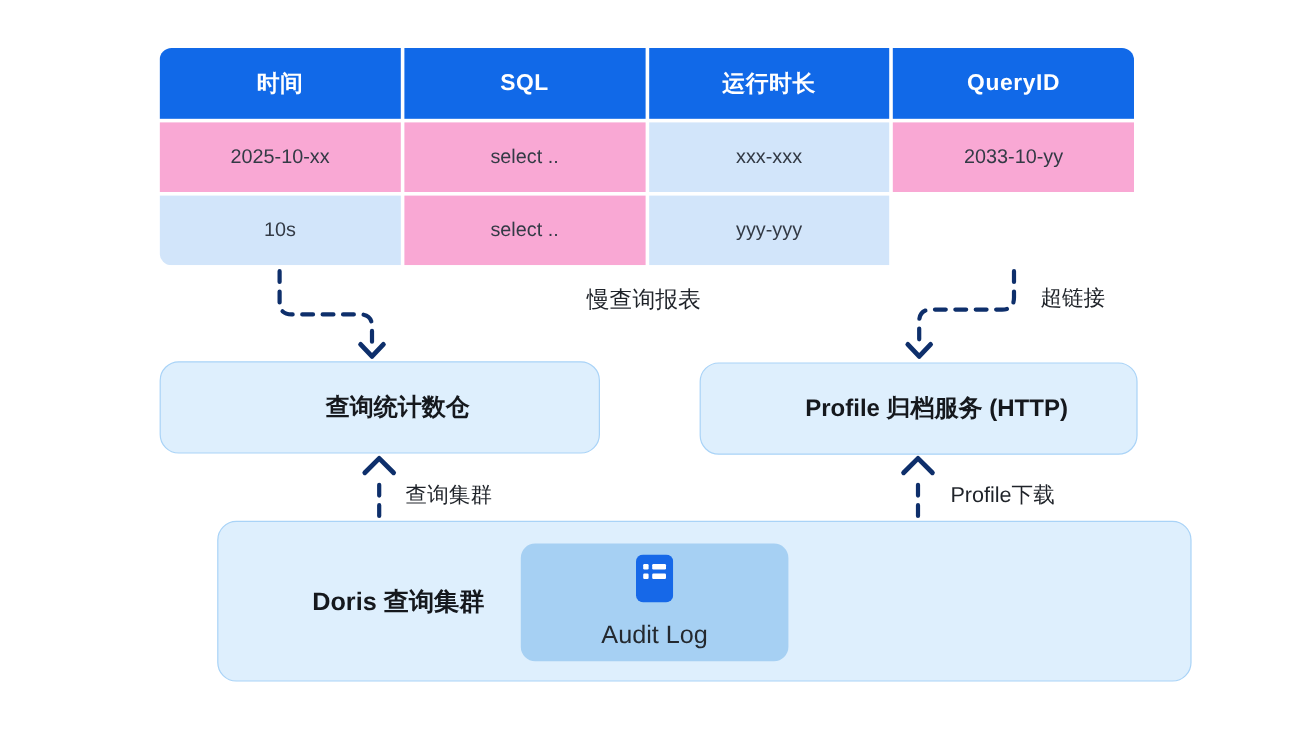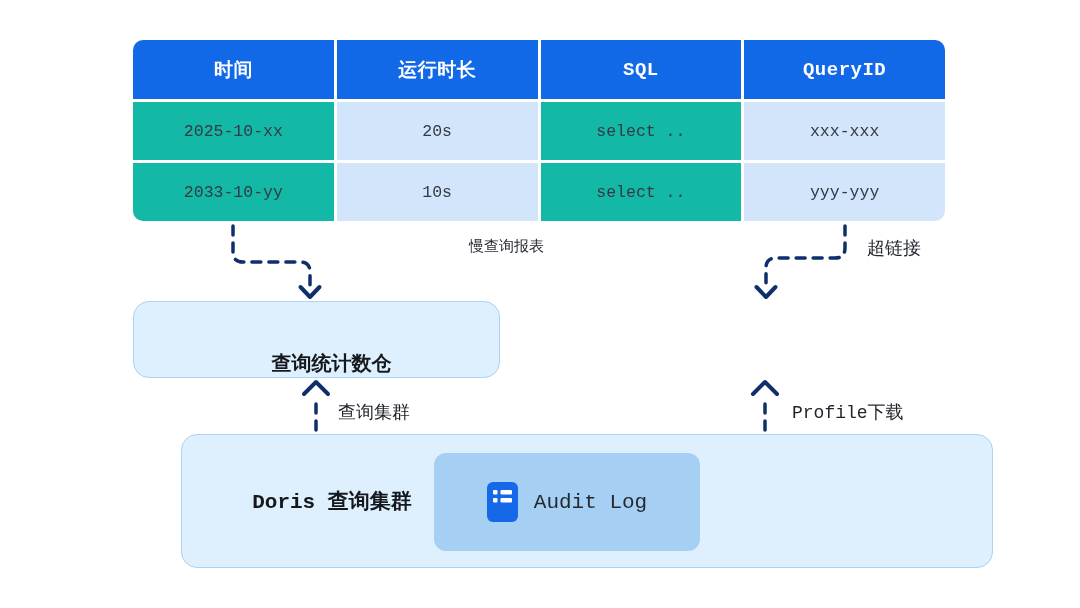--- a/index.html
+++ b/index.html
@@ -1,80 +1,79 @@
 <!DOCTYPE html>
 <html><head>
 <meta charset="utf-8">
 <style>
   html,body{margin:0;padding:0;background:#ffffff;}
   .canvas{
     position:relative;width:1080px;height:608px;background:#ffffff;overflow:hidden;
-    font-family:Liberation Mono, monospace;color:#1f2329;
+    font-family:Liberation Sans, sans-serif;color:#1f2329;
   }
   
   .tbl{
     position:absolute;left:133px;top:40px;width:812px;height:181px;
     display:grid;grid-template-columns:repeat(4,1fr);grid-template-rows:59px 1fr 1fr;
     gap:3px;background:#ffffff;border-radius:10px;overflow:hidden;
   }
   .th{
     background:#1169E8;color:#ffffff;font-weight:bold;font-size:19px;
     display:flex;align-items:center;justify-content:center;letter-spacing:.5px;
   }
   .td{
     font-size:16.5px;color:#333a45;display:flex;align-items:center;justify-content:center;
   }
-  .col-a{background:#14b8a6;}
+  .col-a{background:#f9a8d4;}
   .col-b{background:#D2E5FA;}
   
   .edges{position:absolute;left:0;top:0;width:1080px;height:608px;pointer-events:none;}
   .dash{fill:none;stroke:#0E2F6B;stroke-width:3.5;stroke-linecap:round;stroke-dasharray:9 8;}
   .head{fill:none;stroke:#0E2F6B;stroke-width:4;stroke-linecap:round;stroke-linejoin:round;}
   
   .edge-label{position:absolute;font-size:18px;font-weight:500;color:#1f2329;white-space:nowrap;}
-  .lbl-report{left:469px;top:237px;font-size:15px;}
+  .lbl-report{left:489px;top:237px;font-size:19px;}
   .lbl-link{left:867px;top:236px;}
   .lbl-stats{left:338px;top:400px;}
   .lbl-download{left:792px;top:400px;}
   
   .panel{
     position:absolute;background:#DEEFFD;border:1.5px solid #A9D3F7;border-radius:16px;
     box-sizing:border-box;
   }
-  .panel-mid{display:flex;align-items:flex-end;justify-content:center;
+  .panel-mid{display:flex;align-items:center;justify-content:center;
     font-size:20px;font-weight:bold;color:#15181d;padding-left:30px;}
   .panel-warehouse{left:133px;top:301px;width:367px;height:77px;}
   .panel-archive{left:583px;top:302px;width:365px;height:77px;}
   .panel-cluster{left:133px;top:434px;width:812px;height:134px;margin-left:48px;}
   .doris-label{
     position:absolute;left:30px;top:52px;width:240px;text-align:center;
     font-size:21px;font-weight:bold;color:#15181d;
   }
   .chip{
     position:absolute;top:18px;height:98px;background:#A6D0F3;border-radius:12px;
     display:flex;align-items:center;justify-content:center;gap:16px;
     font-size:21px;font-weight:500;color:#24292f;
   }
-  .chip-audit{left:252px;width:266px;}
+  .chip-audit{left:252px;width:223px;flex-direction:column;}
   .chip-profile{left:535px;width:265px;}
   .chip .icon{display:flex;align-items:center;}
 </style>
 </head>
 <body>
 
 <div class="canvas">
 
   <div class="tbl">
     <div class="th">时间</div>
+    <div class="th">SQL</div>
     <div class="th">运行时长</div>
-    <div class="th">SQL</div>
     <div class="th">QueryID</div>
 
     <div class="td col-a">2025-10-xx</div>
-    <div class="td col-b">20s</div>
     <div class="td col-a">select ..</div>
     <div class="td col-b">xxx-xxx</div>
 
     <div class="td col-a">2033-10-yy</div>
     <div class="td col-b">10s</div>
     <div class="td col-a">select ..</div>
     <div class="td col-b">yyy-yyy</div>
   </div>
 
   <svg class="edges" viewBox="0 0 1080 608">
@@ -92,20 +91,23 @@
   </svg>
 
   <div class="edge-label lbl-report">慢查询报表</div>
   <div class="edge-label lbl-link">超链接</div>
   <div class="edge-label lbl-stats">查询集群</div>
   <div class="edge-label lbl-download">Profile下载</div>
 
   <div class="panel panel-mid panel-warehouse">
     <span>查询统计数仓</span>
   </div>
+  <div class="panel panel-mid panel-archive">
+    <span>Profile 归档服务 (HTTP)</span>
+  </div>
 
   <div class="panel panel-cluster">
     <div class="doris-label">Doris 查询集群</div>
 
     <div class="chip chip-audit">
       <span class="icon">
         <svg width="31" height="40" viewBox="0 0 31 40">
           <rect x="0" y="0" width="31" height="40" rx="6" fill="#1668E8"></rect>
           <rect x="6" y="8" width="4.5" height="4.5" rx="1" fill="#ffffff"></rect>
           <rect x="13.5" y="8" width="11.5" height="4.5" rx="1" fill="#ffffff"></rect>

